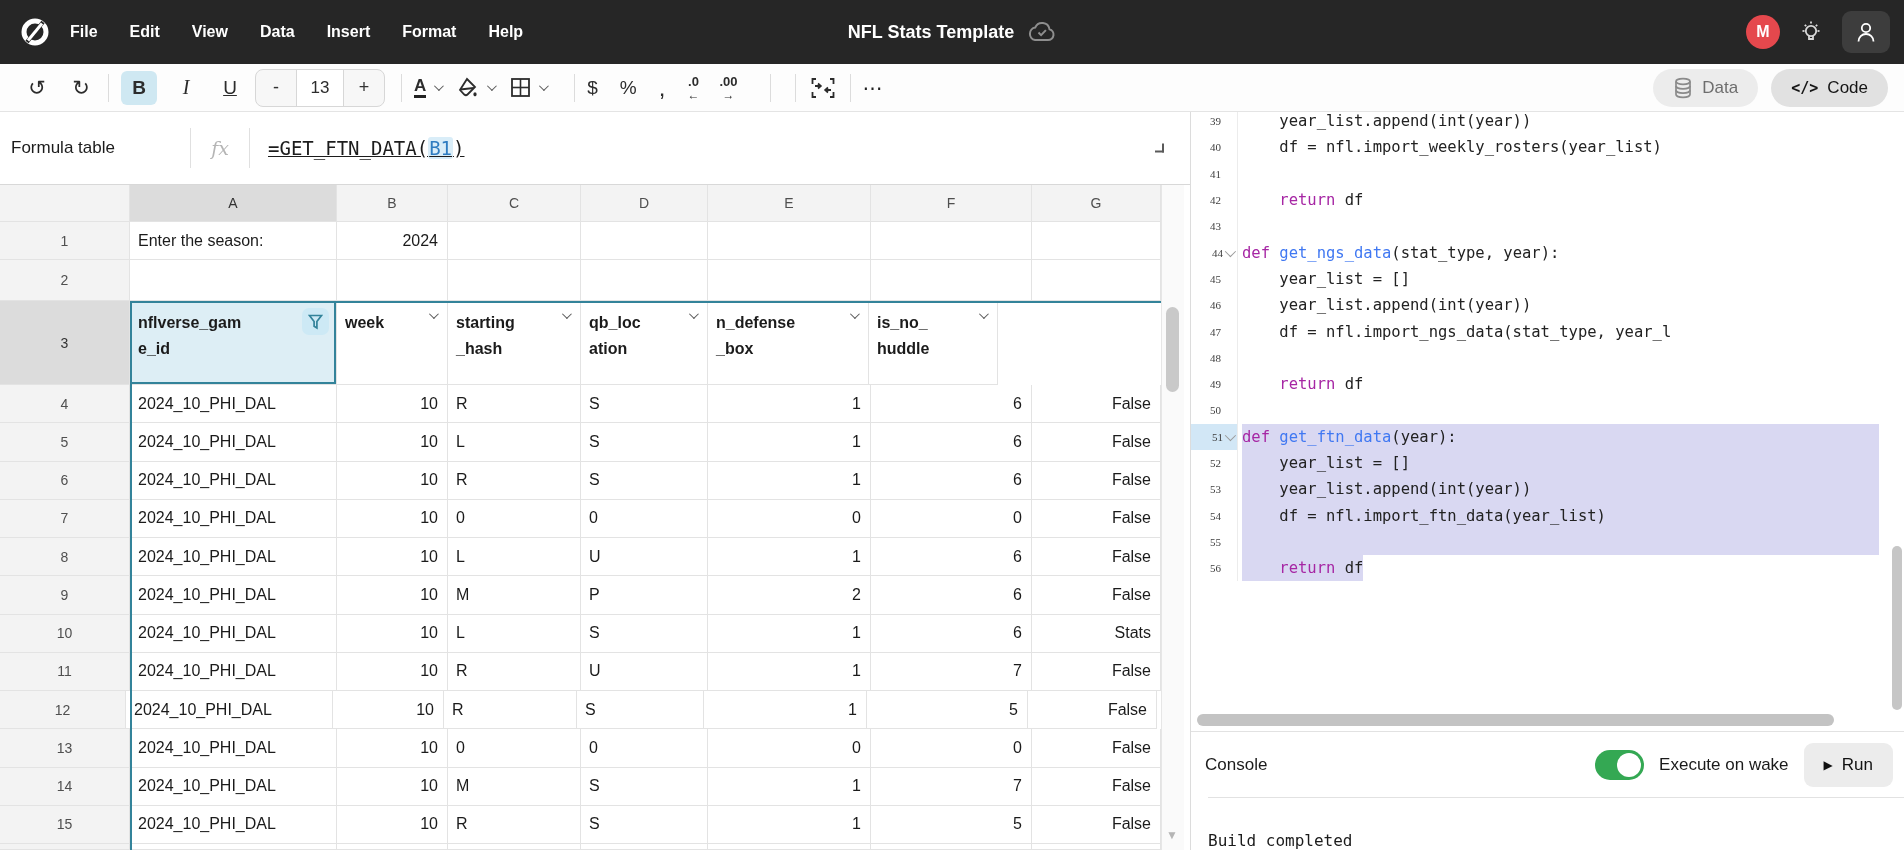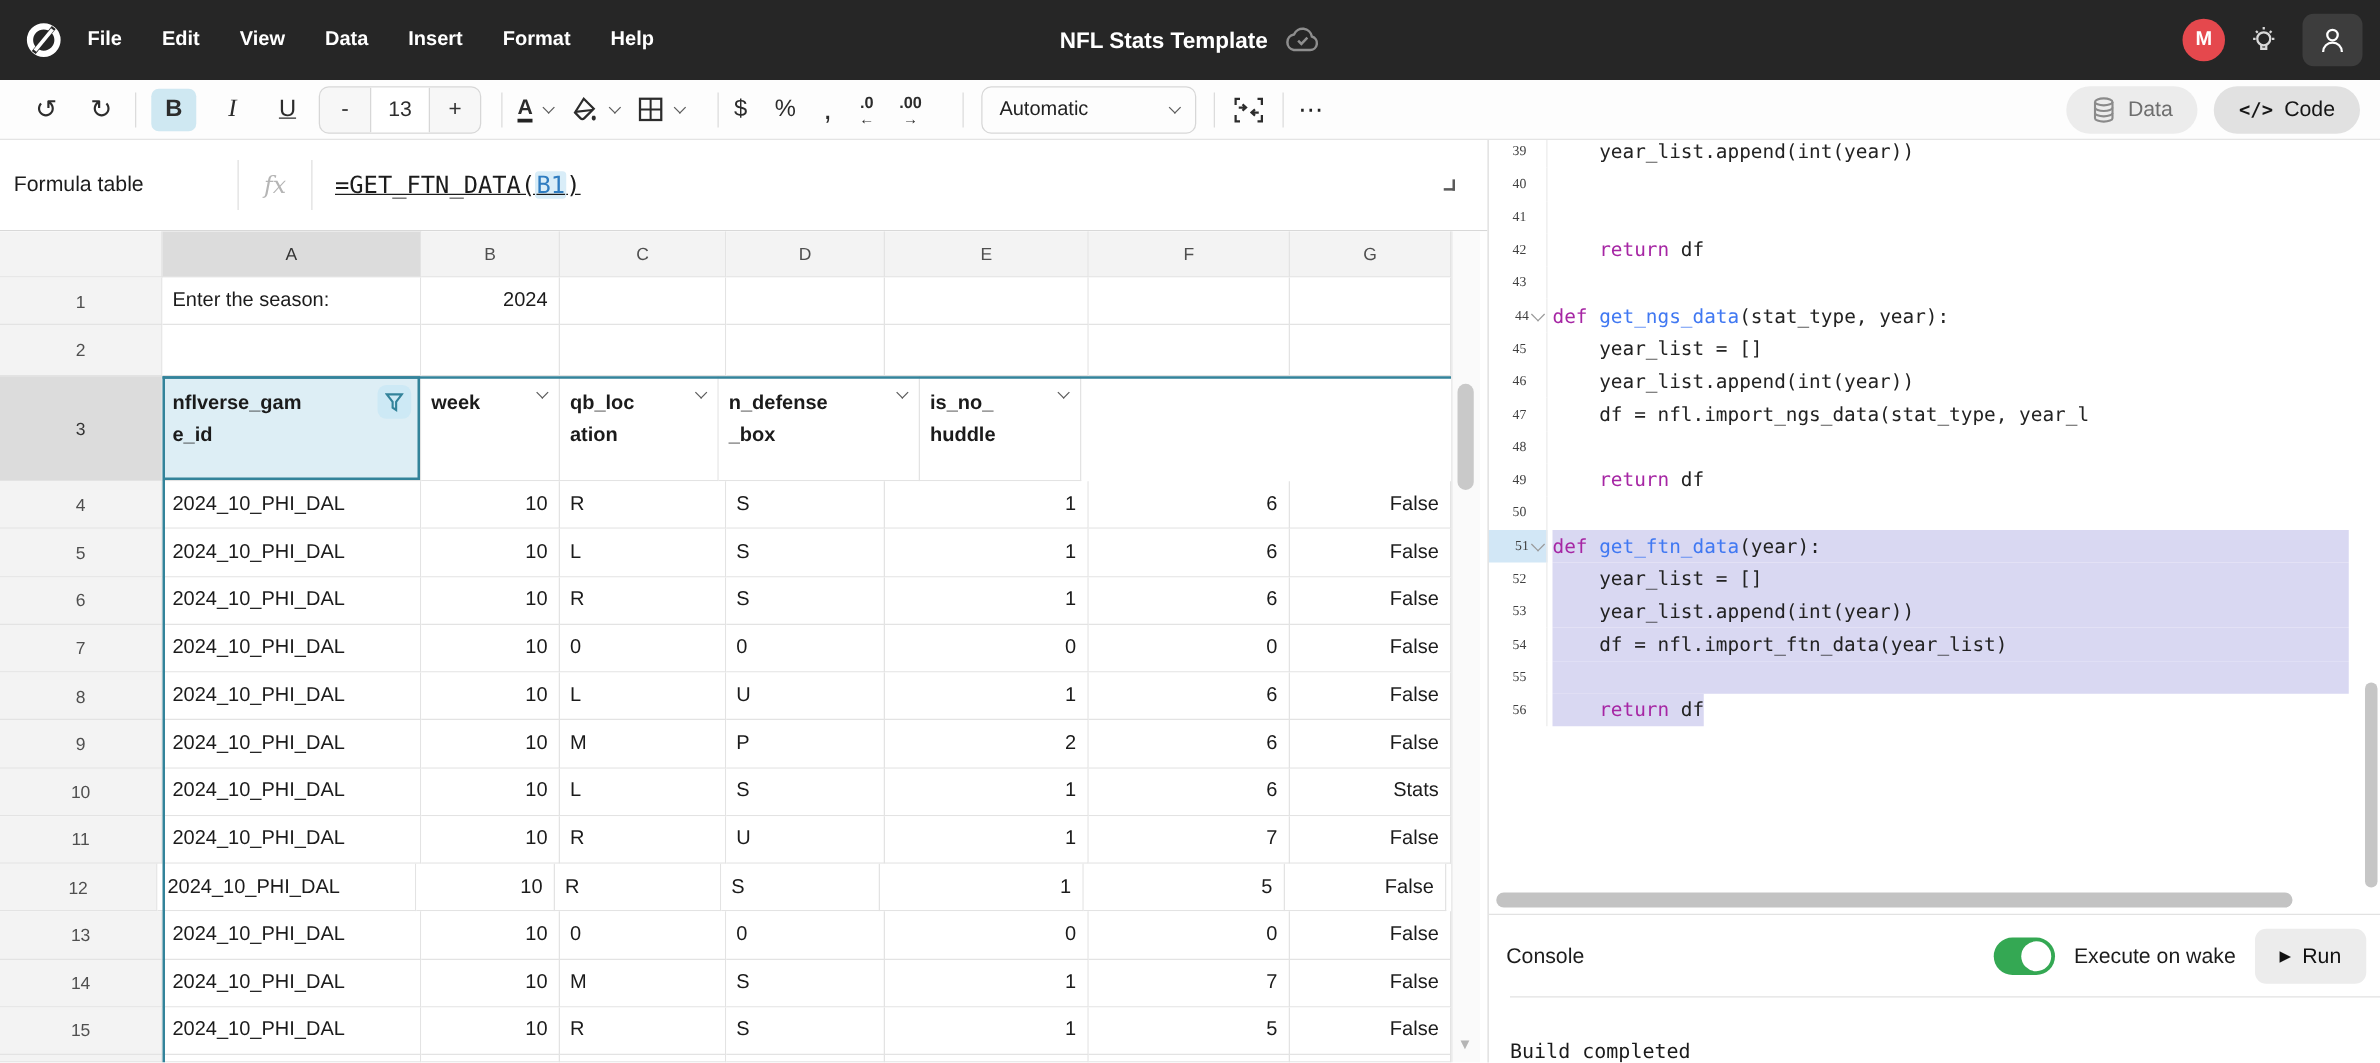--- a/index.html
+++ b/index.html
@@ -219,24 +219,20 @@
   <div class="numfmt" style="font-size:24px;">,</div>
   <div class="decbtn">
     <span>.0</span>
     <span class="arr">←</span>
   </div>
   <div class="decbtn">
     <span>.00</span>
     <span class="arr">→</span>
   </div>
   <div class="tdiv"></div>
-  <div class="automatic">
-    <span>Automatic</span>
-    <span class="chev sm"></span>
-  </div>
   <div class="tdiv"></div>
   <div class="tb">
     <svg width="26" height="24" viewBox="0 0 26 24">
       <g stroke="#2c2c2c" stroke-width="1.8" fill="none">
         <path d="M6 3 H2.5 V8"></path>
           <path d="M6 21 H2.5 V16"></path>
         <path d="M20 3 H23.5 V8"></path>
           <path d="M20 21 H23.5 V16"></path>
         <path d="M5 10 h5 M8 7.5 l2.8 2.5 L8 12.5"></path>
         <path d="M21 14 h-5 M18 11.5 l-2.8 2.5 L18 16.5"></path>
@@ -319,20 +315,27 @@
               <path d="M1.5 1.5 h12 l-4.6 6 v6.5 l-2.8 -1.8 V7.5 Z" fill="none" stroke="#33839a" stroke-width="1.7"></path>
             </svg>
           </div>
         </div>
         <div class="gc l thead-cell" style="width: 111px;">
           <div class="hlines">
             <div>week</div>
           </div>
           <span class="chev sm sortchev"></span>
         </div>
+        <div class="gc l thead-cell" style="width: 133px;">
+          <div class="hlines">
+            <div>starting</div>
+            <div>_hash</div>
+          </div>
+          <span class="chev sm sortchev"></span>
+        </div>
         <div class="gc l thead-cell" style="width: 127px;">
           <div class="hlines">
             <div>qb_loc</div>
             <div>ation</div>
           </div>
           <span class="chev sm sortchev"></span>
         </div>
         <div class="gc l thead-cell" style="width: 161px;">
           <div class="hlines">
             <div>n_defense</div>
@@ -494,20 +497,21 @@
           <span class="gnum">39</span>
           <span class="foldsp"></span>
         </div>
         <div class="ccode"><span>    year_list.append(int(year))</span></div>
       </div>
       <div class="cl">
         <div class="gut">
           <span class="gnum">40</span>
           <span class="foldsp"></span>
         </div>
+        <div class="ccode"><span>    df = nfl.import_weekly_rosters(year_list)</span></div>
       </div>
       <div class="cl">
         <div class="gut">
           <span class="gnum">41</span>
           <span class="foldsp"></span>
         </div>
         <div class="ccode"></div>
       </div>
       <div class="cl">
         <div class="gut">

